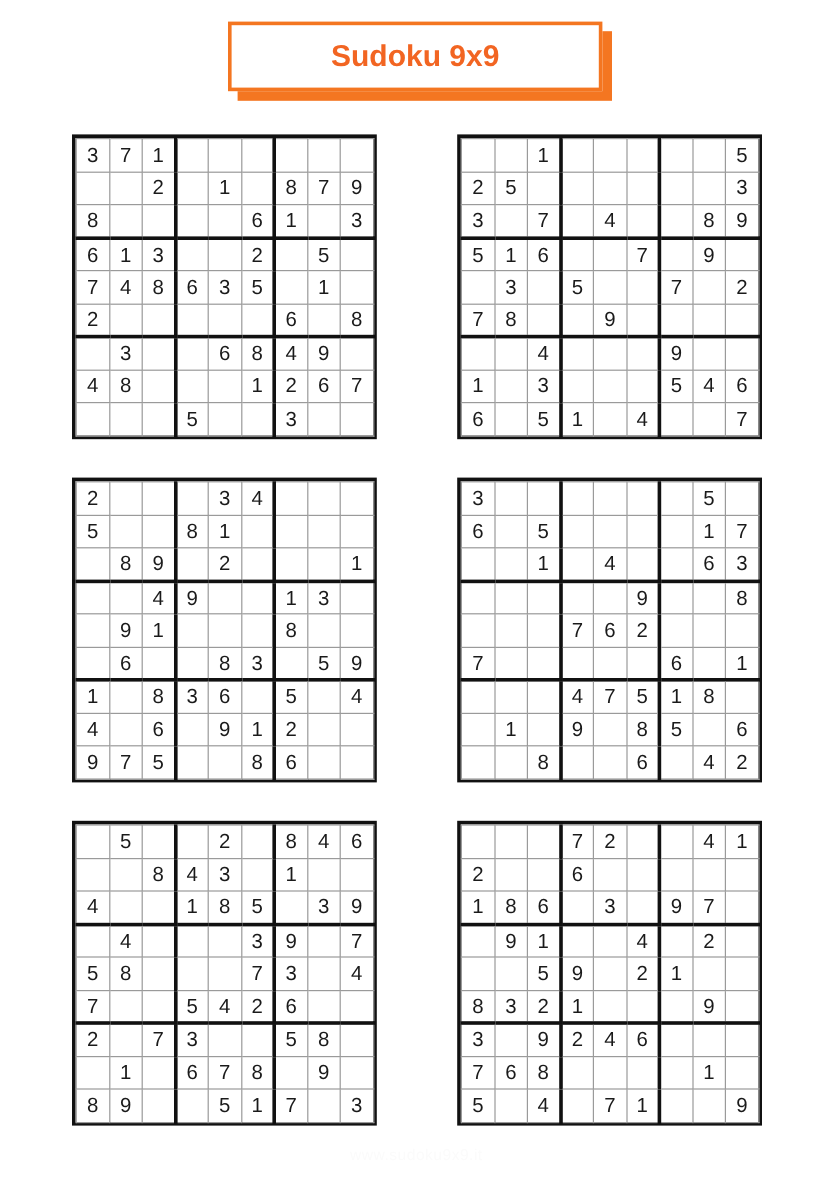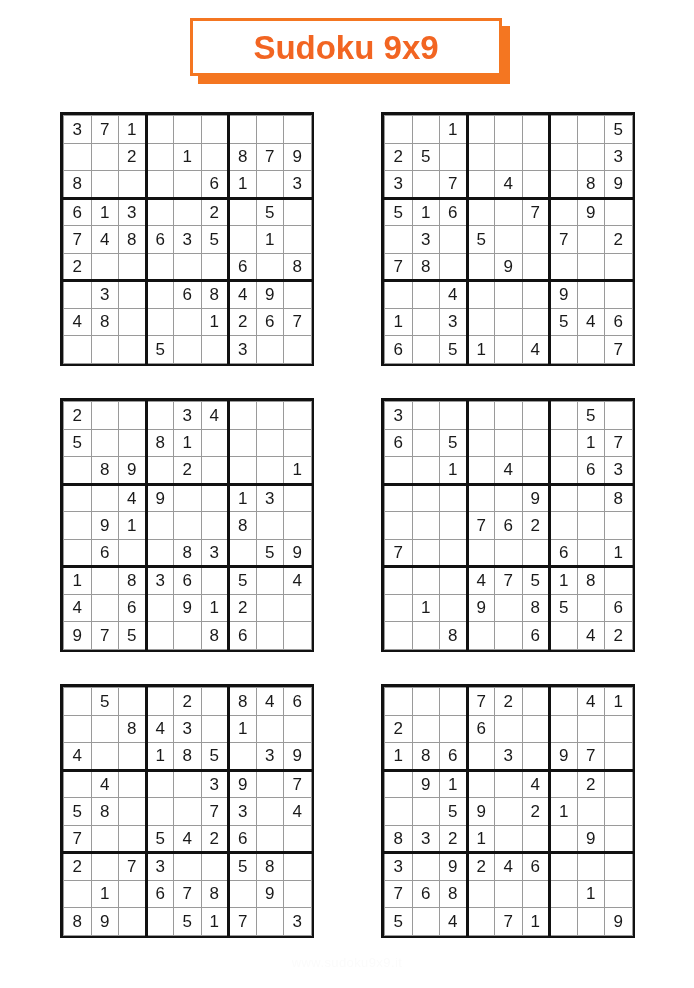--- a/index.html
+++ b/index.html
@@ -46,21 +46,21 @@
     top: 0;
     width: 312px;
     height: 58px;
     background: #ffffff;
     border: 3px solid #f47621;
     display: flex;
     align-items: center;
     justify-content: center;
   }
   #title-text {
-    font-size: 33px;
+    font-size: 25px;
     font-weight: bold;
     color: #f26522;
     letter-spacing: 0px;
     line-height: 1;
     white-space: nowrap;
   }
 
   
   .puzzle {
     position: absolute;

